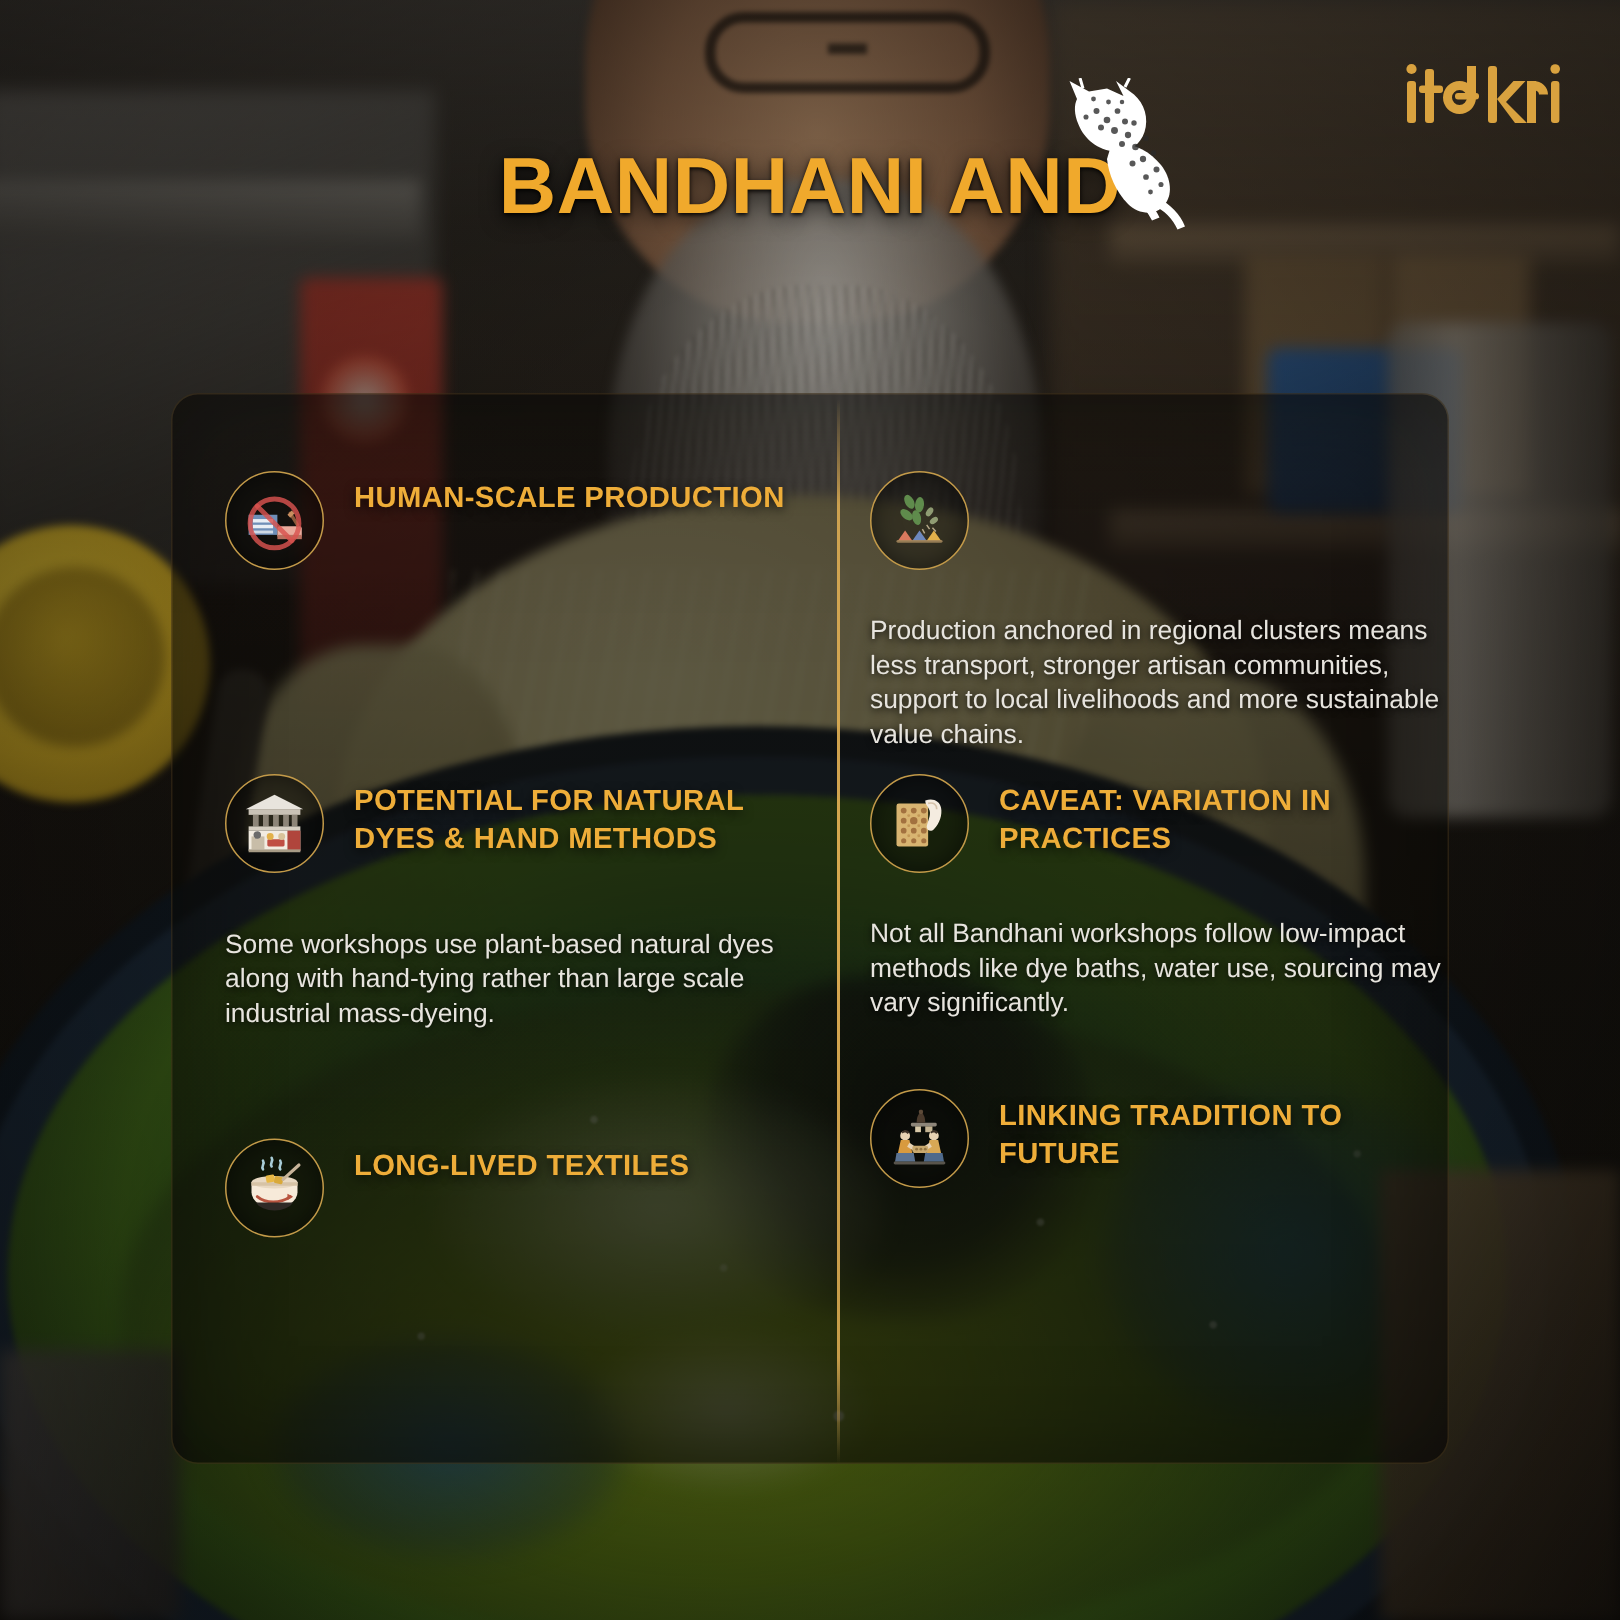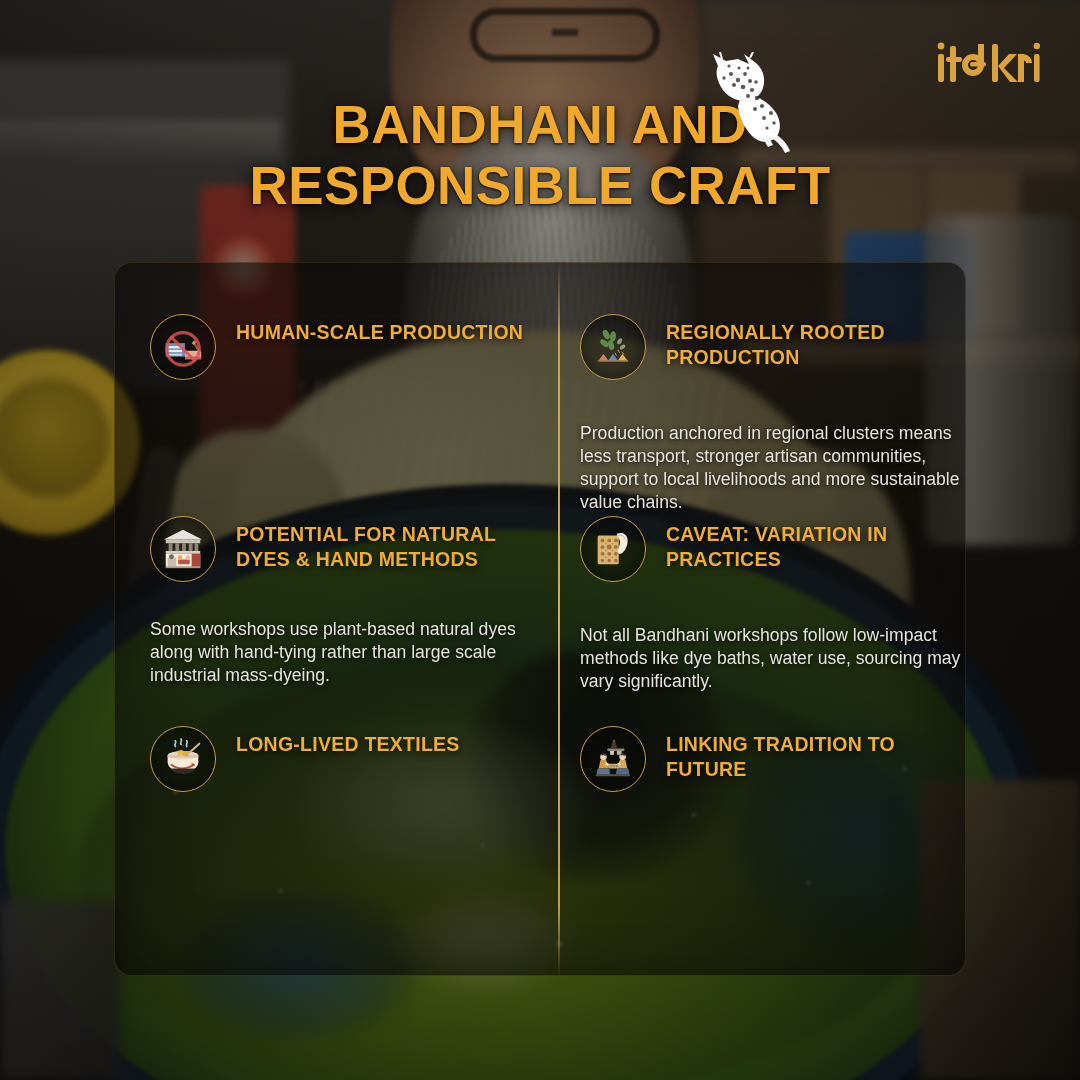--- a/index.html
+++ b/index.html
@@ -260,42 +260,42 @@
     position:absolute; left:558px; top:266px; width:2px; height:710px;
     background:linear-gradient(180deg, rgba(216,166,74,0) 0%, rgba(226,176,84,.85) 10%, rgba(226,176,84,.95) 50%, rgba(226,176,84,.85) 90%, rgba(216,166,74,0) 100%);
   }
 
   .grid { position:absolute; left:0; top:0; width:1080px; height:1080px; }
   .card { position:absolute; }
   .card.c0 { left:150px; top:314px; width:392px; }
   .card.c1 { left:580px; top:314px; width:400px; }
   .card.c2 { left:150px; top:516px; width:392px; }
   .card.c3 { left:580px; top:516px; width:400px; }
-  .card.c4 { left:150px; top:726px; width:392px; }
+  .card.c4 { left:150px; top:759px; width:392px; }
   .card.c5 { left:580px; top:726px; width:400px; }
 
   .card-head { display:flex; align-items:flex-start; gap:20px; min-height:80px; }
   .icon-circle {
     flex:0 0 auto; width:66px; height:66px; border-radius:50%;
     border:1.6px solid #c39a49;
     background:rgba(10,9,7,.40);
     display:flex; align-items:center; justify-content:center;
     box-shadow:inset 0 0 16px rgba(0,0,0,.5);
     overflow:hidden;
   }
   .icon-circle svg { display:block; }
   .card-title {
     padding-top:6px;
     font-size:19.5px; font-weight:bold; line-height:1.26;
     letter-spacing:.25px; color:#eead39;
     text-transform:uppercase;
     text-shadow:0 2px 7px rgba(0,0,0,.7);
   }
   .card-body {
-    margin-top:28px;
+    margin-top:15px;
     font-size:17.6px; line-height:1.30; color:#e7e4de;
     text-shadow:0 1px 5px rgba(0,0,0,.85);
   }
   .card.c0 .card-body, .card.c2 .card-body, .card.c4 .card-body { margin-top:22px; }
 </style>
 </head>
 <body>
 
 <div id="photo-bg">
   <div class="bg-base"></div>
@@ -331,21 +331,20 @@
   <div class="bg-vat-foam2"></div>
   <div class="bg-vat-speck"></div>
   <div class="bg-plank"></div>
   <div class="bg-floor-l"></div>
   <div class="bg-scrim"></div>
 </div>
 
 <div class="header">
   <h1 class="title">
     <span>BANDHANI AND</span>
-    <span class="ln2">RESPONSIBLE CRAFT</span>
   </h1>
 
   <svg class="cat-mark" viewBox="0 0 115 105">
     <g fill="#ffffff">
       <path d="M32 14 L27 2 L40 9 L52 7 L63 12 L58 2 L70 11 C77 17 80 27 77 36 C74 45 66 50 57 49 C46 48 37 41 33 31 C30 24 30 18 32 14 Z"></path>
       <path d="M55 44 C68 42 80 48 88 58 C95 67 96 78 90 85 C84 92 73 91 66 84 C58 76 53 64 52 54 Z"></path>
       <path d="M86 80 C94 84 101 91 104 99 L99 101 C96 94 90 88 83 85 Z"></path>
       <path d="M61 48 C63 58 68 66 75 72 L70 77 C62 70 57 60 55 50 Z"></path>
       <path d="M72 74 C78 80 84 86 87 93 L82 95 C79 89 74 83 68 78 Z"></path>
     </g>
@@ -434,21 +433,20 @@
           </g>
           <g stroke="#d9c8a4" stroke-width="1" opacity=".8">
             <path d="M29 27 l2 3 M33 29 l2.4 2.6 M26 30 l1.6 3"></path>
           </g>
           <path d="M9 38 l5 -7 l5 7 z" fill="#d9795e"></path>
           <path d="M19 38 l5 -7 l5 7 z" fill="#6d88bd"></path>
           <path d="M29 38 l5 -7 l5 7 z" fill="#e2b14b"></path>
           <rect x="8" y="37.6" width="32" height="1.8" rx=".9" fill="#a88a5e" opacity=".85"></rect>
         </svg>
       </div>
-      <div class="card-title">REGIONALLY ROOTED PRODUCTION</div>
     </div>
     <div class="card-body">Production anchored in regional clusters means less transport, stronger artisan communities, support to local livelihoods and more sustainable value chains.</div>
   </div>
 
   <div class="card c3">
     <div class="card-head">
       <div class="icon-circle">
         <svg viewBox="0 0 48 48" width="46" height="46">
           <rect x="8" y="10" width="22" height="30" rx="1.6" fill="#d8b471"></rect>
           <g fill="#9d6a3a" opacity=".9">

